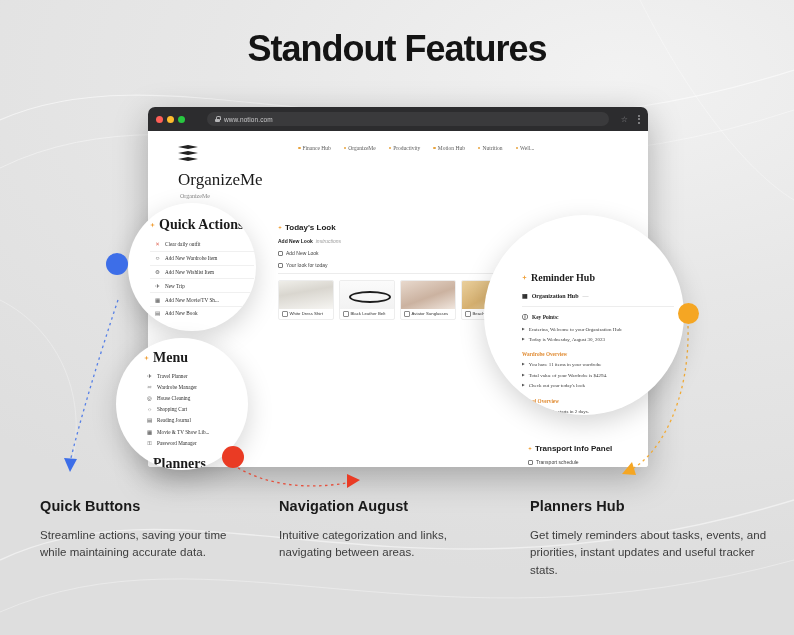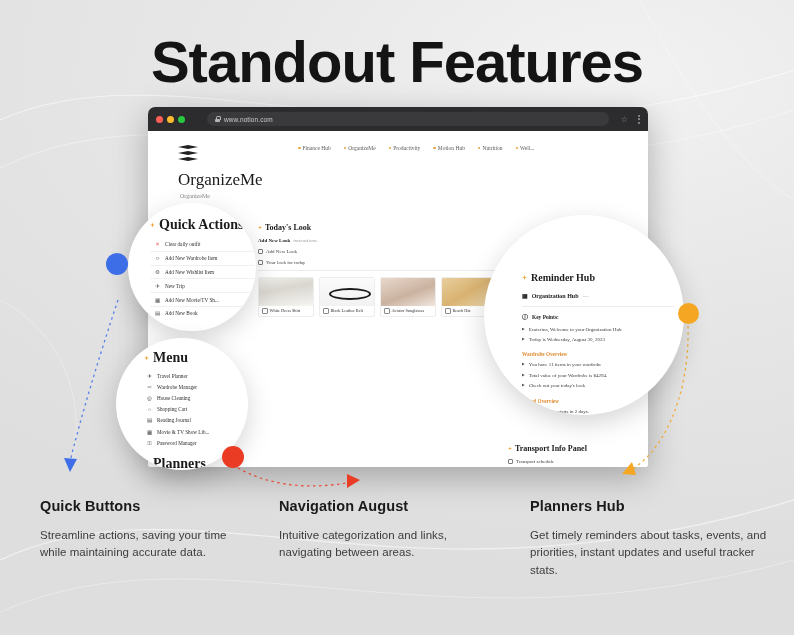--- a/index.html
+++ b/index.html
@@ -15,21 +15,21 @@
       linear-gradient(160deg, #efefef 0%, #e6e6e6 40%, #d9d9d9 100%);
   }
   
   .bg-swoosh {
     position: absolute; inset: 0; pointer-events: none; z-index: 0;
   }
   
   .page-title {
     position: absolute; top: 28px; left: 0; width: 794px;
     text-align: center;
-    font-size: 58px; font-weight: bold; letter-spacing: -1px;
+    font-size: 36px; font-weight: bold; letter-spacing: -1px;
     color: #141414;
     z-index: 3;
   }
   
   .browser {
     position: absolute; left: 148px; top: 107px;
     width: 500px; height: 360px;
     border-radius: 7px 7px 3px 3px;
     background: #fff;
     box-shadow: 0 10px 34px rgba(0,0,0,.28);
@@ -89,21 +89,22 @@
     font-family:"Liberation Serif", serif;
     font-size: 5.5px; color:#5c5c5c;
   }
   .topnav span { display:flex; align-items:center; gap:2px; white-space:nowrap; }
   .topnav span:before {
     content:""; width:2.5px; height:2.5px; border-radius:50%;
     background:#e8a33d; display:inline-block;
   }
   .section {
     position: absolute;
-    font-family: Liberation Serif, serif;
+    font-family: Liberation Sans, sans-serif;
+    margin-left: 20px;
   }
   .sec-title {
     font-size: 8px; color: #1b1b1b; font-weight: bold;
     display:flex; align-items:center; gap:3px;
   }
   .sec-title:before {
     content:""; width:4px;height:4px;background:#f0a13a;
     clip-path: polygon(50% 0,62% 38%,100% 50%,62% 62%,50% 100%,38% 62%,0 50%,38% 38%);
     display:inline-block;
   }

